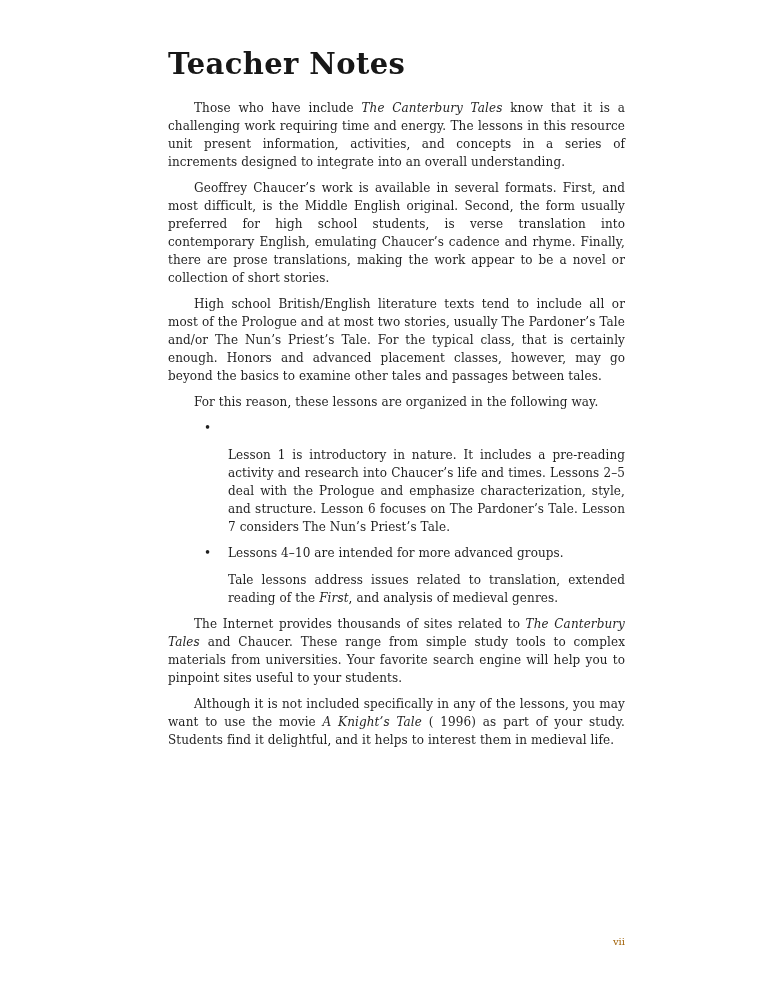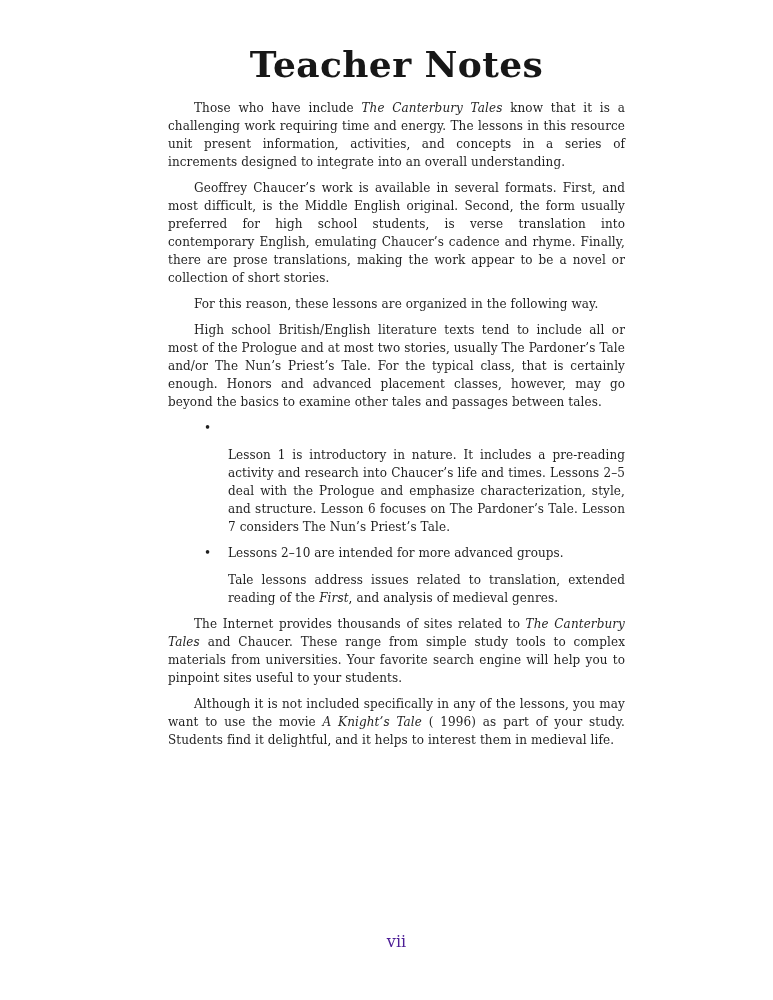--- a/index.html
+++ b/index.html
@@ -17,22 +17,21 @@
     overflow: hidden;
   }
   .content {
     position: absolute;
     left: 168px;
     top: 46px;
     width: 457px;
   }
   .title {
     margin: 0 0 17px 0;
-    text-align: center;
-    font-size: 36px;
+    font-size: 29px;
     line-height: 36px;
     font-weight: 700;
     letter-spacing: 0.4px;
     color: #171717;
   }
   .para, .sub-para, .bullet-text {
     font-size: 12px;
     line-height: 18px;
     text-align: justify;
     letter-spacing: 0.1px;
@@ -59,44 +58,44 @@
   .bullet-text {
     flex: 1;
   }
   em {
   }
   .page-number {
     position: absolute;
     left: 168px;
     width: 457px;
     bottom: 50px;
-    text-align: center;
-    font-size: 16px;
+    text-align: right;
+    font-size: 10px;
     line-height: 16px;
-    color: #4c1d95;
+    color: #a16207;
   }
 </style>
 </head>
 <body>
 
 <div class="page">
   <div class="content">
     <h1 class="title">Teacher Notes</h1>
     <div>
         <p class="para"><span>Those who have include </span><em>The Canterbury Tales</em><span> know that it is a challenging work requiring time and energy. The lessons in this resource unit present information, activities, and concepts in a series of increments designed to integrate into an overall understanding.</span></p>
         <p class="para"><span>Geoffrey Chaucer’s work is available in several formats. First, and most difficult, is the Middle English original. Second, the form usually preferred for high school students, is verse translation into contemporary English, emulating Chaucer’s cadence and rhyme. Finally, there are prose translations, making the work appear to be a novel or collection of short stories.</span></p>
+        <p class="para"><span>High school British/English literature texts tend to include all or most of the Prologue and at most two stories, usually The Pardoner’s Tale and/or The Nun’s Priest’s Tale. For the typical class, that is certainly enough. Honors and advanced placement classes, however, may go beyond the basics to examine other tales and passages between tales.</span></p>
         <p class="para"><span>For this reason, these lessons are organized in the following way.</span></p>
-        <p class="para"><span>High school British/English literature texts tend to include all or most of the Prologue and at most two stories, usually The Pardoner’s Tale and/or The Nun’s Priest’s Tale. For the typical class, that is certainly enough. Honors and advanced placement classes, however, may go beyond the basics to examine other tales and passages between tales.</span></p>
         <div class="bullet-item">
           <span class="bullet-marker">•</span>
         </div>
         <p class="sub-para"><span>Lesson 1 is introductory in nature. It includes a pre-reading activity and research into Chaucer’s life and times. Lessons 2–5 deal with the Prologue and emphasize characterization, style, and structure. Lesson 6 focuses on The Pardoner’s Tale. Lesson 7 considers The Nun’s Priest’s Tale.</span></p>
         <div class="bullet-item">
           <span class="bullet-marker">•</span>
-          <span class="bullet-text"><span>Lessons 2–10 are intended for more advanced groups.</span></span>
+          <span class="bullet-text"><span>Lessons 4–10 are intended for more advanced groups.</span></span>
         </div>
         <p class="sub-para"><span>Tale lessons address issues related to translation, extended reading of the </span><em>First</em><span>, and analysis of medieval genres.</span></p>
         <p class="para"><span>The Internet provides thousands of sites related to </span><em>The Canterbury Tales</em><span> and Chaucer. These range from simple study tools to complex materials from universities. Your favorite search engine will help you to pinpoint sites useful to your students.</span></p>
         <p class="para"><span>Although it is not included specifically in any of the lessons, you may want to use the movie </span><em>A Knight’s Tale</em><span> ( 1996) as part of your study. Students find it delightful, and it helps to interest them in medieval life.</span></p>
       </div>
   </div>
   <div class="page-number">vii</div>
 </div>
 
 </body></html>

